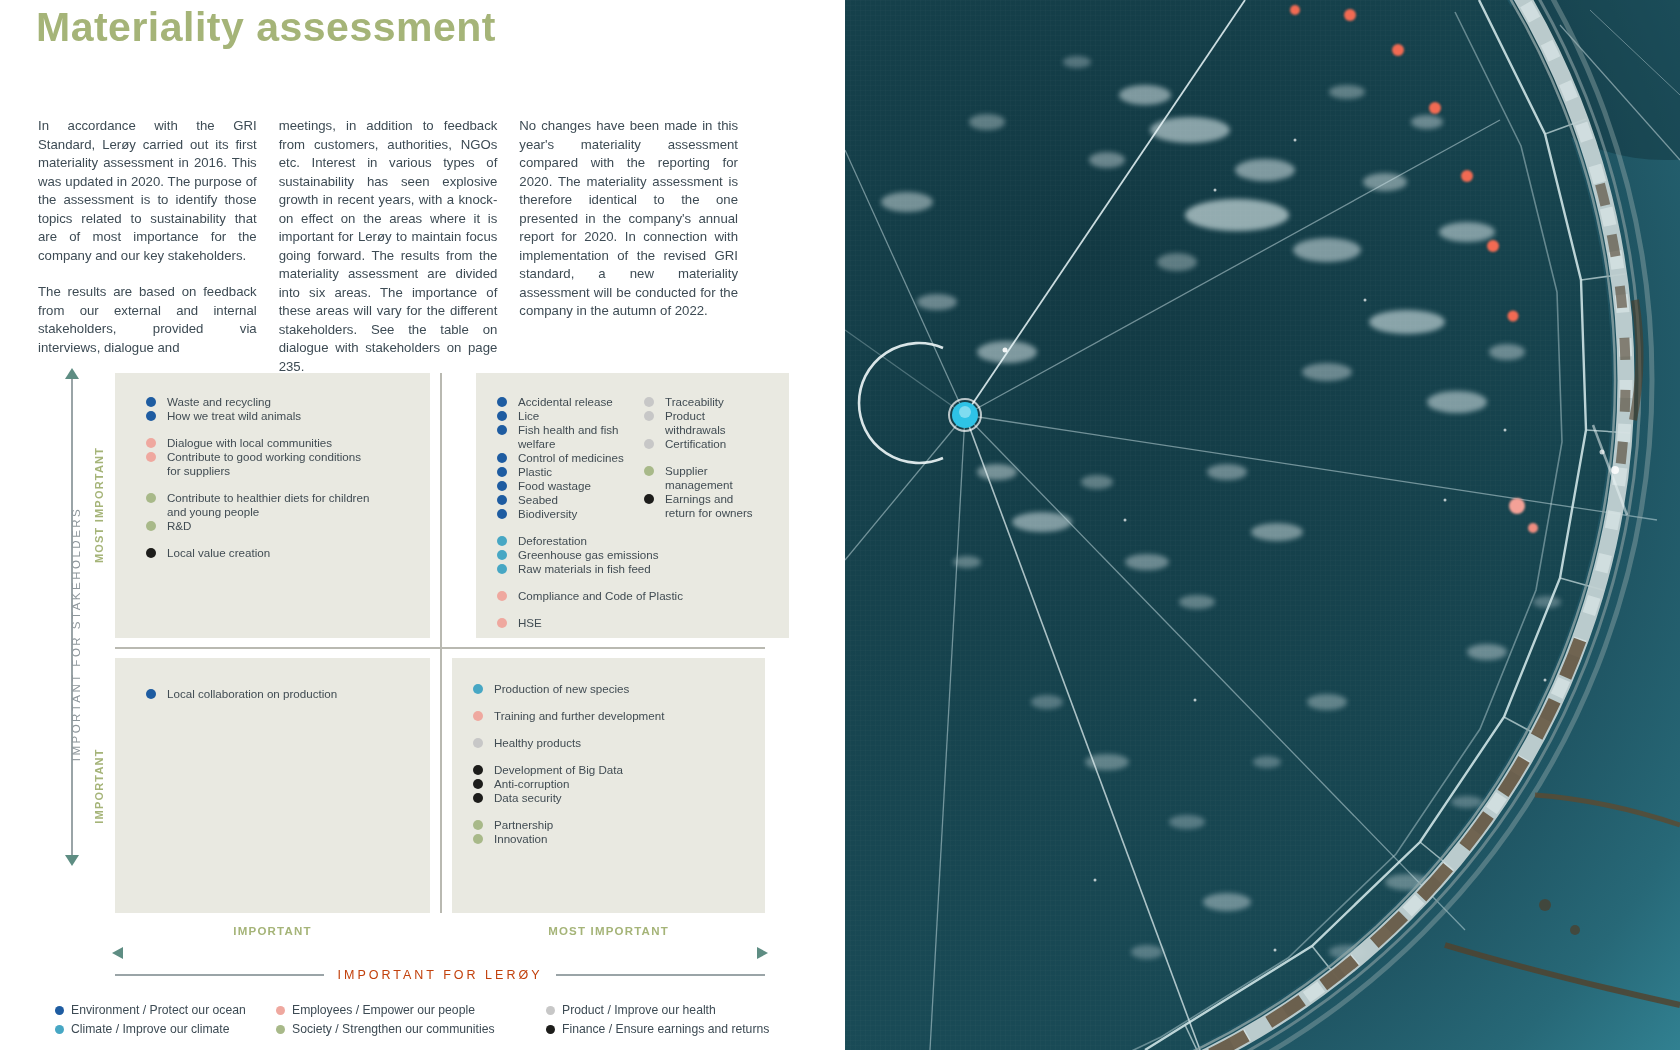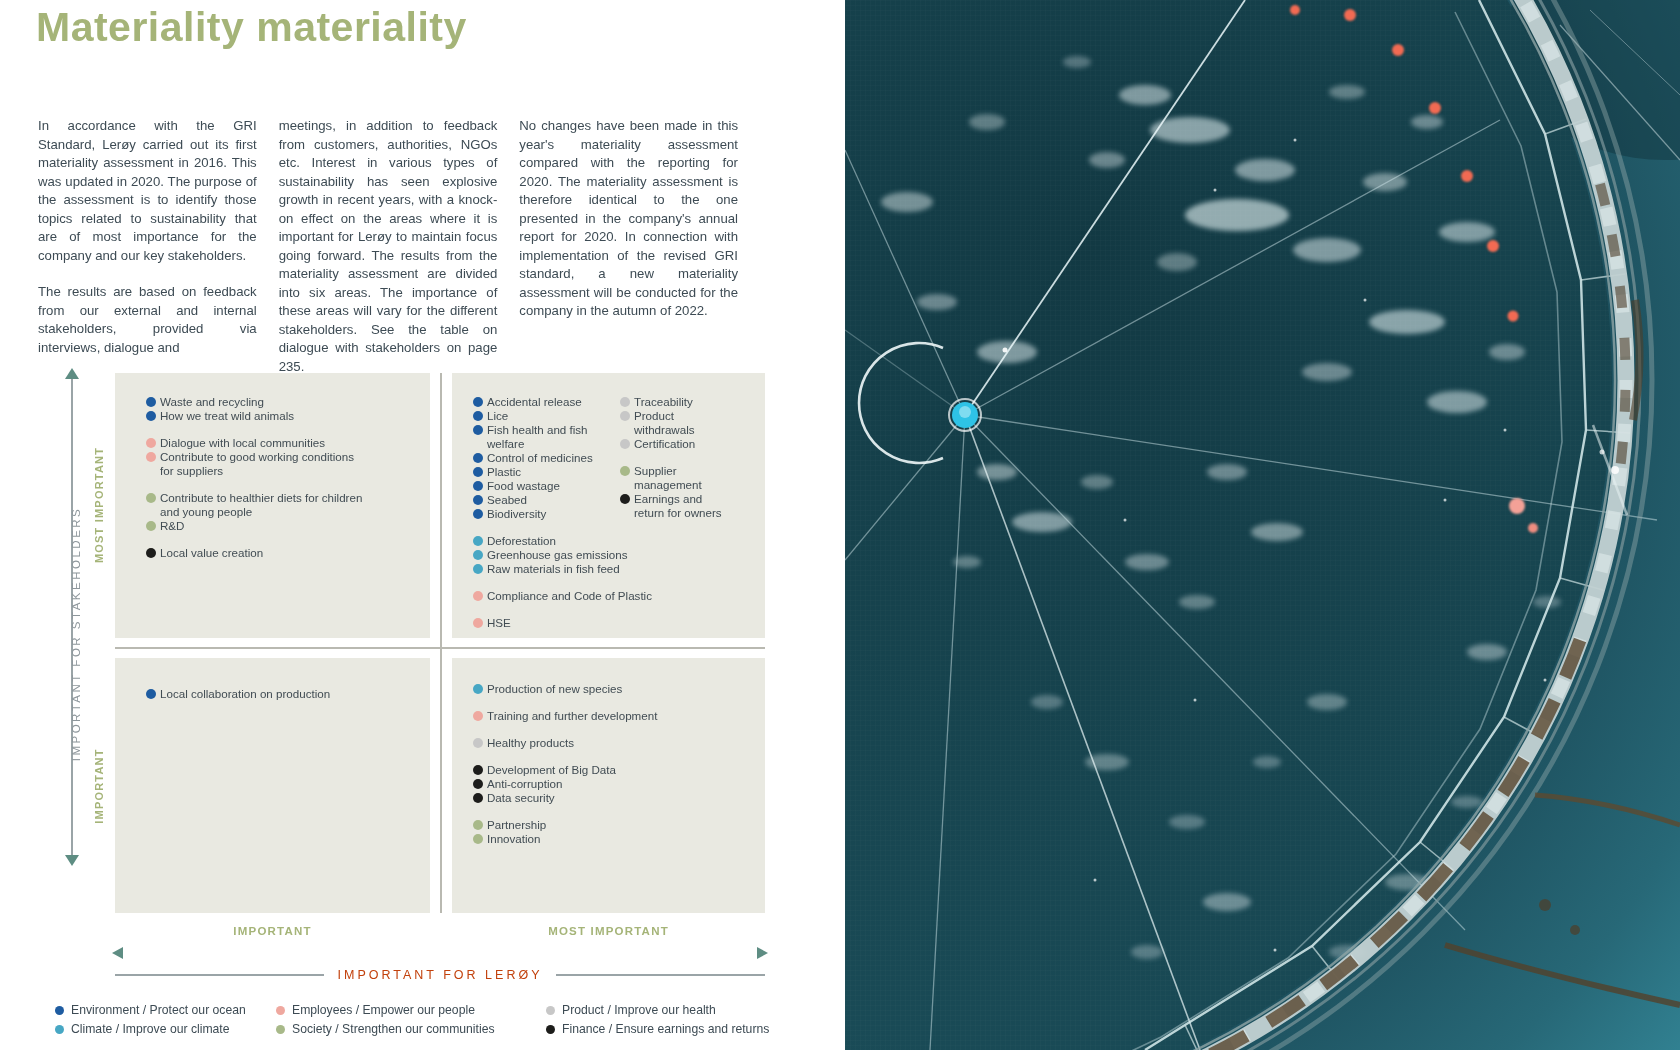--- a/index.html
+++ b/index.html
@@ -7,28 +7,28 @@
        font-family:"Liberation Sans",sans-serif;color:#3d4b54;}
   .abs{position:absolute}
   
   #page-title{left:36px;top:4px;font-size:41px;font-weight:800;color:#a5b478;letter-spacing:.5px}
   #intro{left:38px;top:102px;width:700px;display:flex;gap:22px}
   .icol{width:219px;font-size:13.2px;line-height:18.5px;text-align:justify;color:#3d4b54}
   .icol p{margin:15px 0 18px 0}
   
   .qbox{position:absolute;background:#e9e9e1;box-sizing:border-box}
   #q-tl{left:115px;top:373px;width:315px;height:265px;padding:22px 18px 0 31px}
-  #q-tr{left:452px;top:373px;width:313px;height:265px}
+  #q-tr{left:476px;top:373px;width:313px;height:265px}
   #q-bl{left:115px;top:658px;width:315px;height:255px;padding:29px 18px 0 31px}
   #q-br{left:452px;top:658px;width:313px;height:255px;padding:24px 14px 0 21px}
   .subcol{position:absolute}
   #tr-a{left:21px;top:22px;width:210px}
   #tr-b{left:168px;top:22px;width:142px}
   .group + .group{margin-top:13px}
-  .item{display:flex;gap:4px;align-items:flex-start}
+  .item{display:flex;gap:11px;align-items:flex-start}
   .dot{width:10px;height:10px;border-radius:50%;flex:0 0 10px;margin-top:2px}
   .lbl{font-size:11.6px;line-height:14px;color:#414c53;white-space:pre-line}
   #vdiv{left:440px;top:373px;width:2px;height:540px;background:#b9b9b1}
   #hdiv{left:115px;top:647px;width:650px;height:2px;background:#b9b9b1}
   
   #yaxis-line{left:71px;top:379px;width:2px;height:476px;background:#9aa4a7}
   .tri{width:0;height:0;position:absolute}
   #yarrow-up{left:65px;top:368px;border-left:7px solid transparent;border-right:7px solid transparent;border-bottom:11px solid #5e8d83}
   #yarrow-dn{left:65px;top:855px;border-left:7px solid transparent;border-right:7px solid transparent;border-top:11px solid #5e8d83}
   .vlabel{position:absolute;white-space:nowrap;transform:translate(-50%,-50%) rotate(-90deg)}
@@ -48,21 +48,21 @@
   .legend .dot{width:9px;height:9px;flex:0 0 9px;margin-top:5px}
   .legend .lbl{font-size:12.2px;line-height:19px;white-space:nowrap;color:#3d4b54}
   .legend .item{gap:7px}
   
   #photo{left:845px;top:0;width:835px;height:1050px}
   #photo svg{display:block}
 </style>
 </head>
 <body>
 
-<div class="abs" id="page-title">Materiality materiality</div>
+<div class="abs" id="page-title">Materiality assessment</div>
 
 <div class="abs" id="intro">
   <div class="icol">
     <p>In accordance with the GRI Standard, Lerøy carried out its first materiality assessment in 2016. This was updated in 2020. The purpose of the assessment is to identify those topics related to sustainability that are of most importance for the company and our key stakeholders.</p>
     <p>The results are based on feedback from our external and internal stakeholders, provided via interviews, dialogue and</p>
   </div>
   <div class="icol">
     <p>meetings, in addition to feedback from customers, authorities, NGOs etc. Interest in various types of sustainability has seen explosive growth in recent years, with a knock-on effect on the areas where it is important for Lerøy to maintain focus going forward. The results from the materiality assessment are divided into six areas. The importance of these areas will vary for the different stakeholders. See the table on dialogue with stakeholders on page 235.</p>
   </div>
   <div class="icol">

